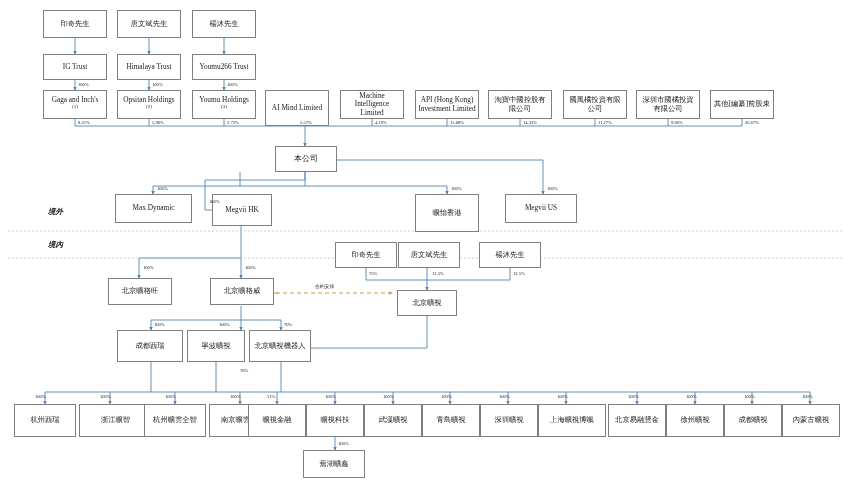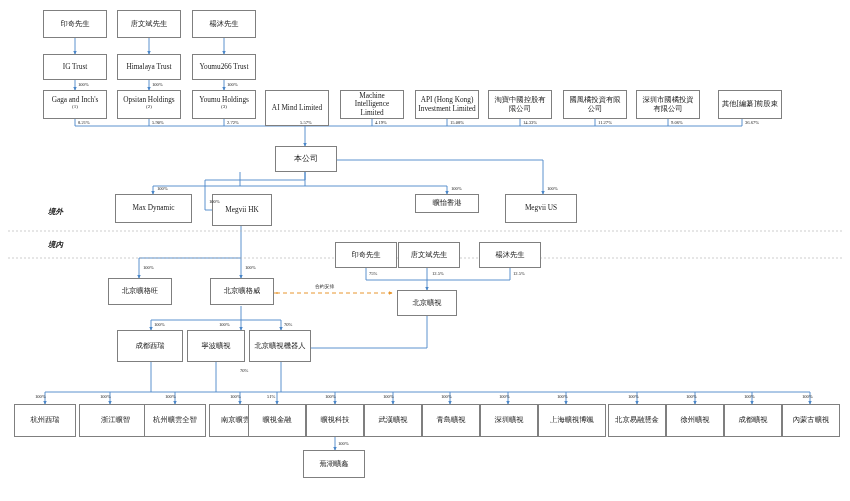--- a/index.html
+++ b/index.html
@@ -202,21 +202,21 @@
   </div>
   <div class="node" style="left:488px;top:90px;width:64px;height:29px;">
     <span>淘寶中國控股有限公司</span>
   </div>
   <div class="node" style="left:563px;top:90px;width:64px;height:29px;">
     <span>國風橘投資有限公司</span>
   </div>
   <div class="node" style="left:636px;top:90px;width:64px;height:29px;">
     <span>深圳市國橘投資有限公司</span>
   </div>
-  <div class="node" style="left:710px;top:90px;width:64px;height:29px;margin-left:8px;">
+  <div class="node" style="left:710px;top:90px;width:64px;height:29px;">
     <span>其他[編纂]前股東</span>
   </div>
 
   <div class="pct" style="left:78px;top:120px;">8.21%</div>
   <div class="pct" style="left:152px;top:120px;">5.90%</div>
   <div class="pct" style="left:227px;top:120px;">2.72%</div>
   <div class="pct" style="left:300px;top:120px;">5.57%</div>
   <div class="pct" style="left:375px;top:120px;">4.19%</div>
   <div class="pct" style="left:450px;top:120px;">15.08%</div>
   <div class="pct" style="left:523px;top:120px;">14.33%</div>
@@ -230,21 +230,21 @@
 
   <div class="zonelabel" style="left:48px;top:207px;">境外</div>
   <div class="zonelabel" style="left:48px;top:240px;">境內</div>
 
   <div class="node" style="left:115px;top:194px;width:77px;height:29px;">
     <span>Max Dynamic</span>
   </div>
   <div class="node" style="left:212px;top:194px;width:60px;height:32px;">
     <span>Megvii HK</span>
   </div>
-  <div class="node" style="left:415px;top:194px;width:64px;height:19px;">
+  <div class="node" style="left:415px;top:194px;width:64px;height:38px;">
     <span>曠怡香港</span>
   </div>
   <div class="node" style="left:505px;top:194px;width:72px;height:29px;">
     <span>Megvii US</span>
   </div>
   <div class="pct" style="left:157px;top:186px;">100%</div>
   <div class="pct" style="left:209px;top:199px;">100%</div>
   <div class="pct" style="left:451px;top:186px;">100%</div>
   <div class="pct" style="left:547px;top:186px;">100%</div>
 

